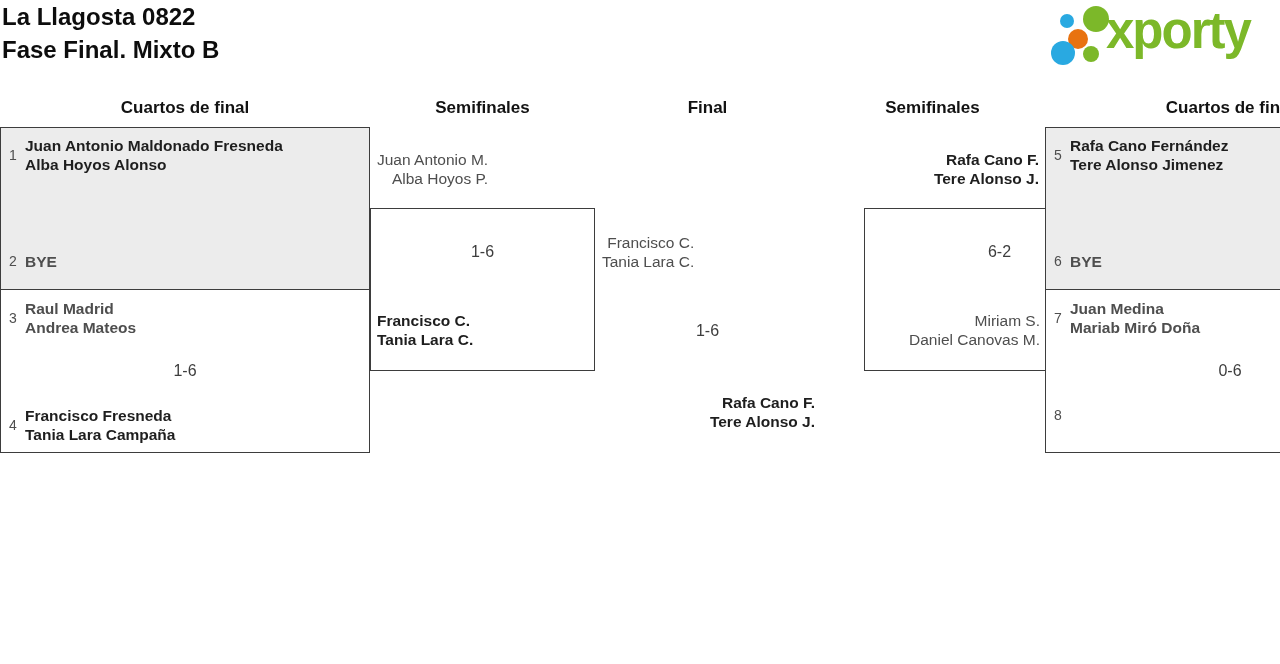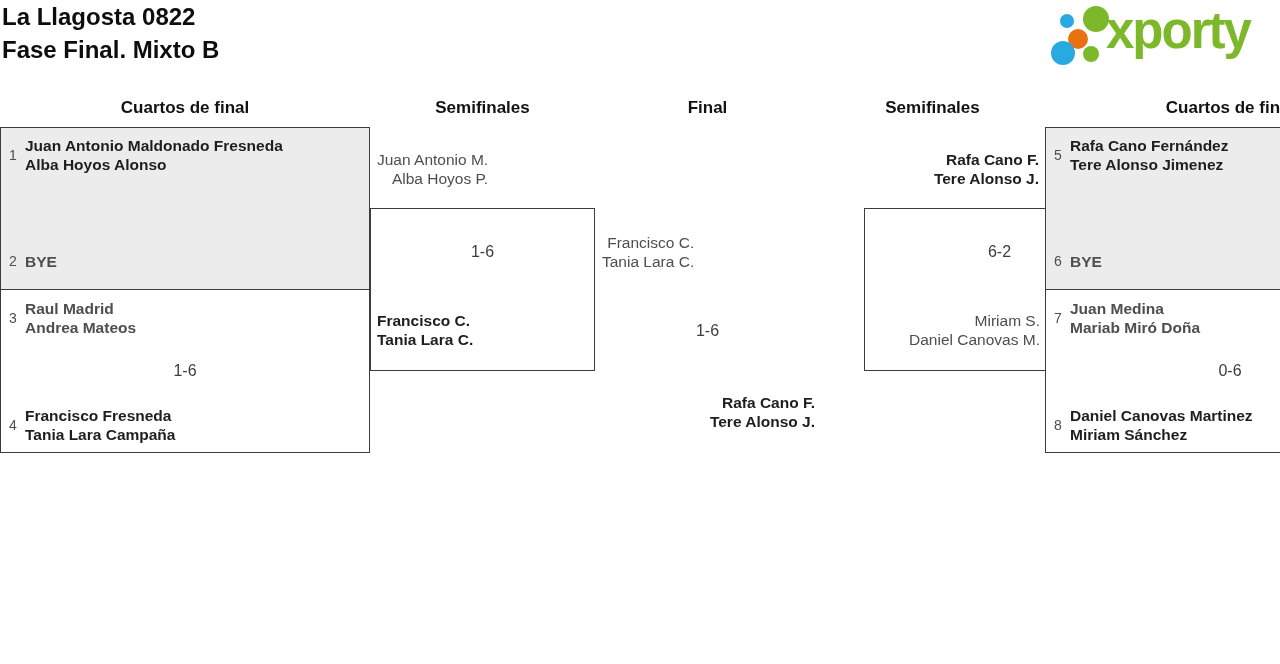--- a/index.html
+++ b/index.html
@@ -168,20 +168,16 @@
     <div class="team lose" style="top:9px;">
       <span class="seed">7</span>
       <span class="names">
         <span class="l">Juan Medina</span>
         <span class="l">Mariab Miró Doña</span>
       </span>
     </div>
     <div class="score" style="top:72px;">0-6</div>
     <div class="team win" style="top:116px;">
       <span class="seed">8</span>
-      <span class="names">
-        <span class="l">Daniel Canovas Martinez</span>
-        <span class="l">Miriam Sánchez</span>
-      </span>
     </div>
   </div>
 
 </div>
 
 </body></html>

